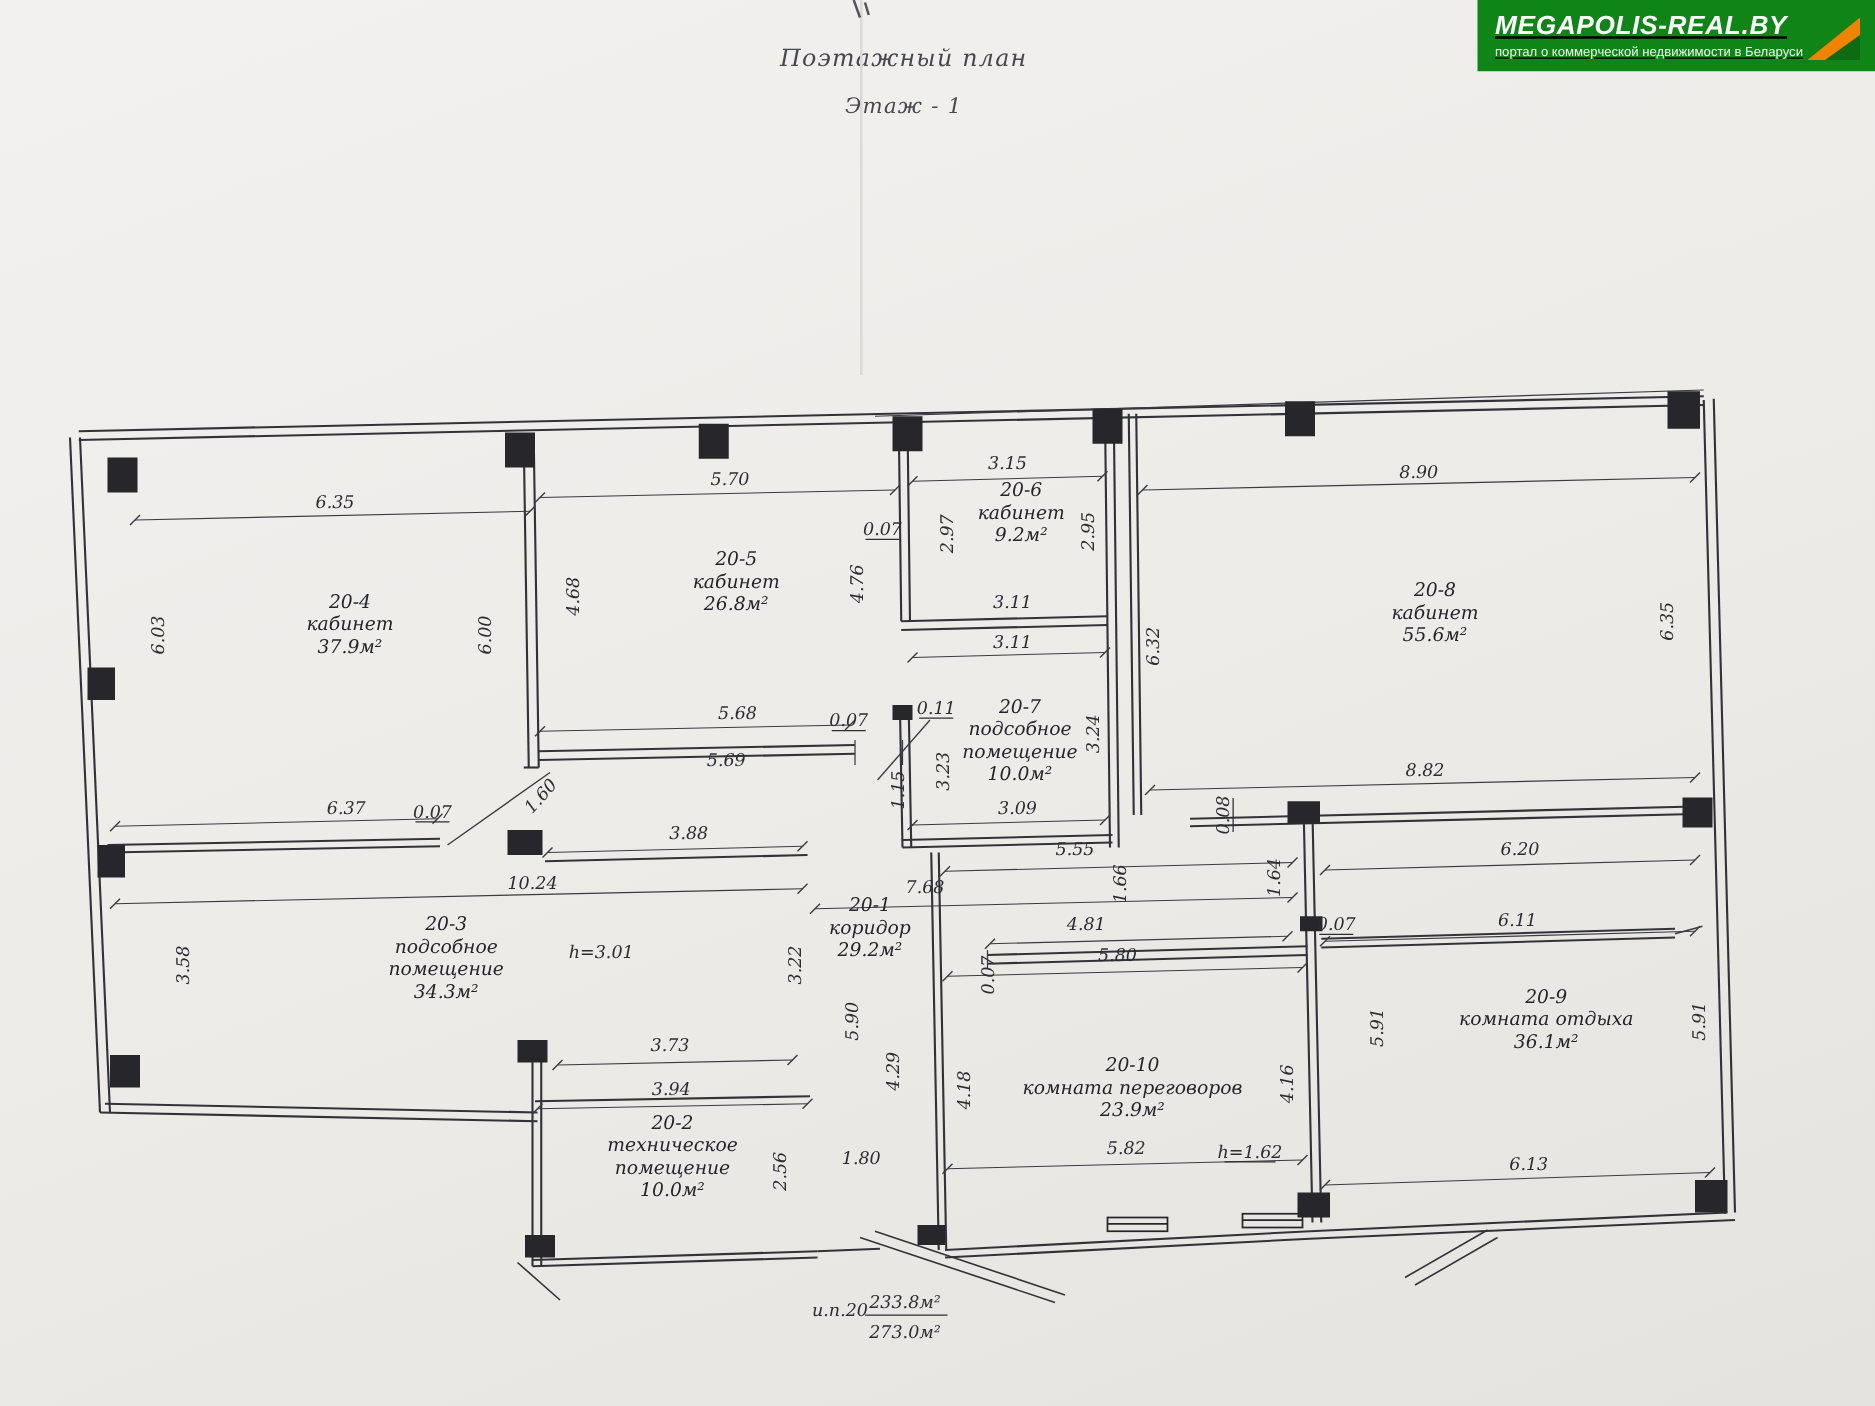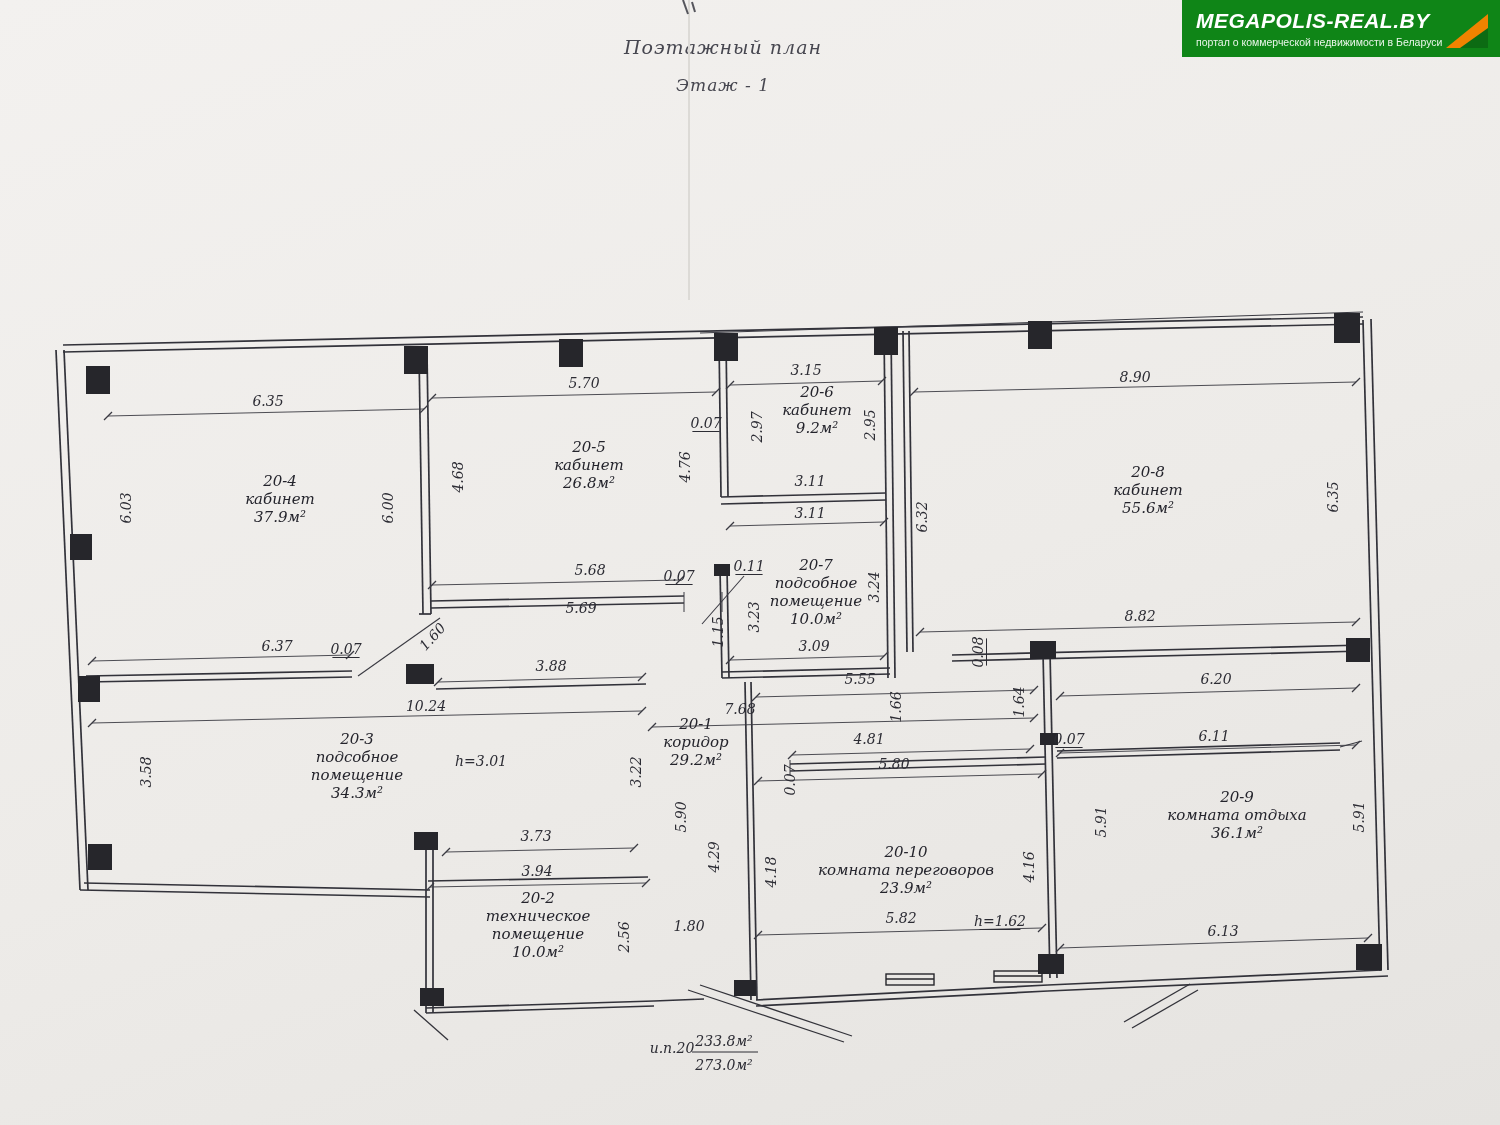--- a/index.html
+++ b/index.html
@@ -36,21 +36,21 @@
 </head>
 <body>
 
 <div class="page">
 
   <div class="titles">
     <div class="t1">Поэтажный план</div>
     <div class="t2">Этаж - 1</div>
   </div>
 
-  <div class="logo" style="background: rgb(15, 133, 23);">
+  <div class="logo" style="background: rgb(15, 133, 23); text-decoration: underline;">
     <div class="logo-text">
       <div class="brand">MEGAPOLIS-REAL.BY</div>
       <div class="tagline">портал о коммерческой недвижимости в Беларуси</div>
     </div>
     <svg class="logo-icon" width="46" height="42" viewBox="0 0 46 42">
       <polygon id="logo-tri-1" points="2,40 44,6 44,40" fill="#f08300"></polygon>
       <polygon id="logo-tri-2" points="16,40 44,20 44,40" fill="#0c6b13"></polygon>
     </svg>
   </div>
 

